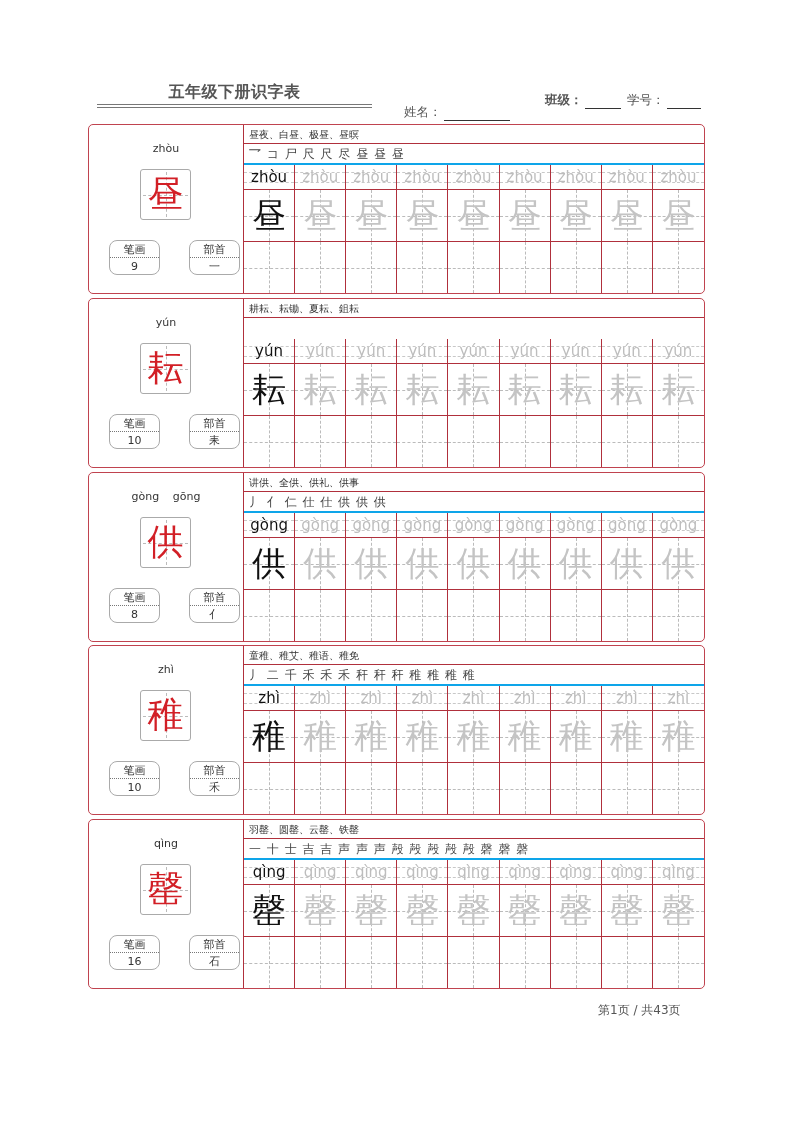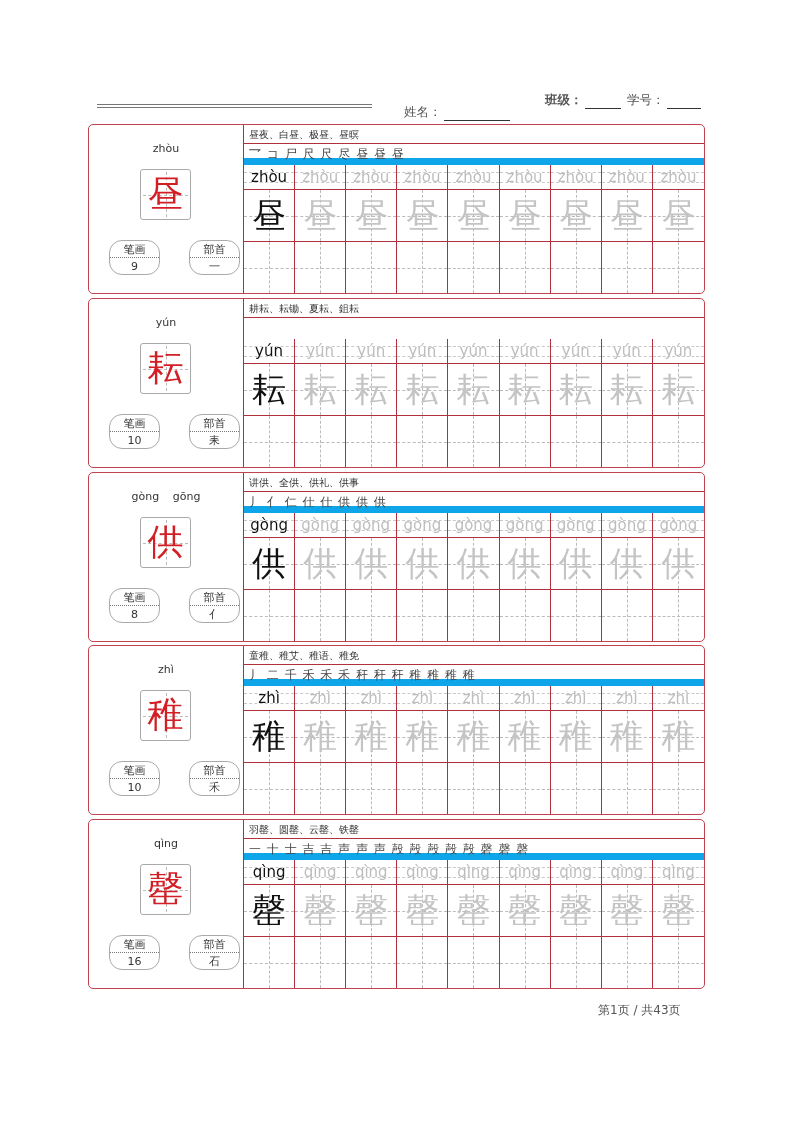--- a/index.html
+++ b/index.html
@@ -14,29 +14,29 @@
   .info { position: absolute; top: 92px; font-size: 12.5px; color: #555; display: flex; align-items: flex-end; }
   .info .blank { display: inline-block; border-bottom: 1px solid #333; height: 14px; margin-left: 2px; }
 
   .card { position: absolute; left: 88px; width: 617px; height: 170px; border: 1px solid #c0434f; border-radius: 5px; background: #fff; overflow: hidden; }
   .left { position: absolute; left: 0; top: 0; width: 155px; height: 100%; border-right: 1px solid #b0303c; }
   .py-top { position: absolute; top: 17px; left: 0; right: 0; text-align: center; font-size: 11px; color: #333; word-spacing: 10px; }
   .big-box { position: absolute; left: 51px; top: 44px; width: 51px; height: 51px; border: 1px solid #aaa; border-radius: 3px; }
   .big-box .gv { position: absolute; left: 50%; top: 2px; bottom: 2px; border-left: 1px dashed #bbb; }
   .big-box .gh { position: absolute; top: 50%; left: 2px; right: 2px; border-top: 1px dashed #bbb; }
   .big-box .ch { position: absolute; inset: 0; display: flex; align-items: center; justify-content: center; font-family: "DejaVu Serif", "Liberation Serif", serif; font-size: 36px; color: #d21f26; }
-  .meta { position: absolute; top: 115px; width: 51px; height: 35px; border: 1px solid #aaa; border-radius: 13px; font-size: 11px; text-align: center; }
+  .meta { position: absolute; top: 115px; width: 51px; height: 35px; border: 1px solid #aaa; border-radius: 8px; font-size: 11px; text-align: center; }
   .meta .lbl { height: 17px; line-height: 17px; border-bottom: 1px dotted #777; color: #333; }
   .meta .val { height: 17px; line-height: 17px; color: #333; }
   .meta.stroke { left: 20px; }
   .meta.radical { left: 100px; }
 
   .right { position: absolute; left: 155px; top: 0; right: 0; height: 100%; }
   .words { position: absolute; left: 0; right: 0; top: 0; height: 19px; line-height: 19px; padding-left: 5px; font-size: 10px; color: #333; border-bottom: 1px solid #b0303c; }
-  .strokes { position: absolute; left: 0; right: 0; top: 19px; height: 21px; line-height: 21px; padding-left: 5px; font-family: "DejaVu Serif", serif; font-size: 12px; color: #444; border-bottom: 7px solid #0ea5e9; letter-spacing: 1px; }
+  .strokes { position: absolute; left: 0; right: 0; top: 19px; height: 21px; line-height: 21px; padding-left: 5px; font-family: "DejaVu Serif", serif; font-size: 12px; color: #444; border-bottom: 2px solid #0ea5e9; letter-spacing: 1px; }
   .grid { position: absolute; left: 0; right: 0; top: 40px; bottom: 0; display: grid; grid-template-columns: repeat(9, 1fr); grid-template-rows: 25px 52px 1fr; }
   .cell { position: relative; border-right: 1px solid #b0303c; border-bottom: 1px solid #b0303c; }
   .cell:nth-child(9n) { border-right: none; }
   .row3 { border-bottom: none; }
   .pcell { display: flex; align-items: center; justify-content: center; font-size: 15px; }
   .pcell .dl1 { position: absolute; left: 0; right: 0; top: 7px; border-top: 1px dashed #c8c8c8; }
   .pcell .dl2 { position: absolute; left: 0; right: 0; top: 17px; border-top: 1px dashed #c8c8c8; }
   .pcell span { position: relative; z-index: 1; background: transparent; }
   .pcell.first { color: #111; }
   .pcell.ghost { color: #bdbdbd; }
@@ -45,20 +45,21 @@
   .ccell .ch { position: absolute; inset: 0; display: flex; align-items: center; justify-content: center; font-family: "DejaVu Serif", "Liberation Serif", serif; font-size: 34px; }
   .ccell.first .ch { color: #111; }
   .ccell.ghost .ch { color: #c4c4c4; }
 
   .footer { position: absolute; left: 598px; top: 1002px; font-size: 12px; color: #555; }
 </style>
 </head>
 <body>
 
 <div class="title-wrap">
+  <div class="title">五年级下册识字表</div>
   <div class="title-line1"></div>
   <div class="title-line2"></div>
 </div>
 
 <div class="info" style="left:404px;margin-top:12px;">
   <span>姓名：</span>
   <span class="blank" style="width:66px;"></span>
 </div>
 <div class="info" style="left:545px;font-weight:bold;">
   <span>班级：</span>

